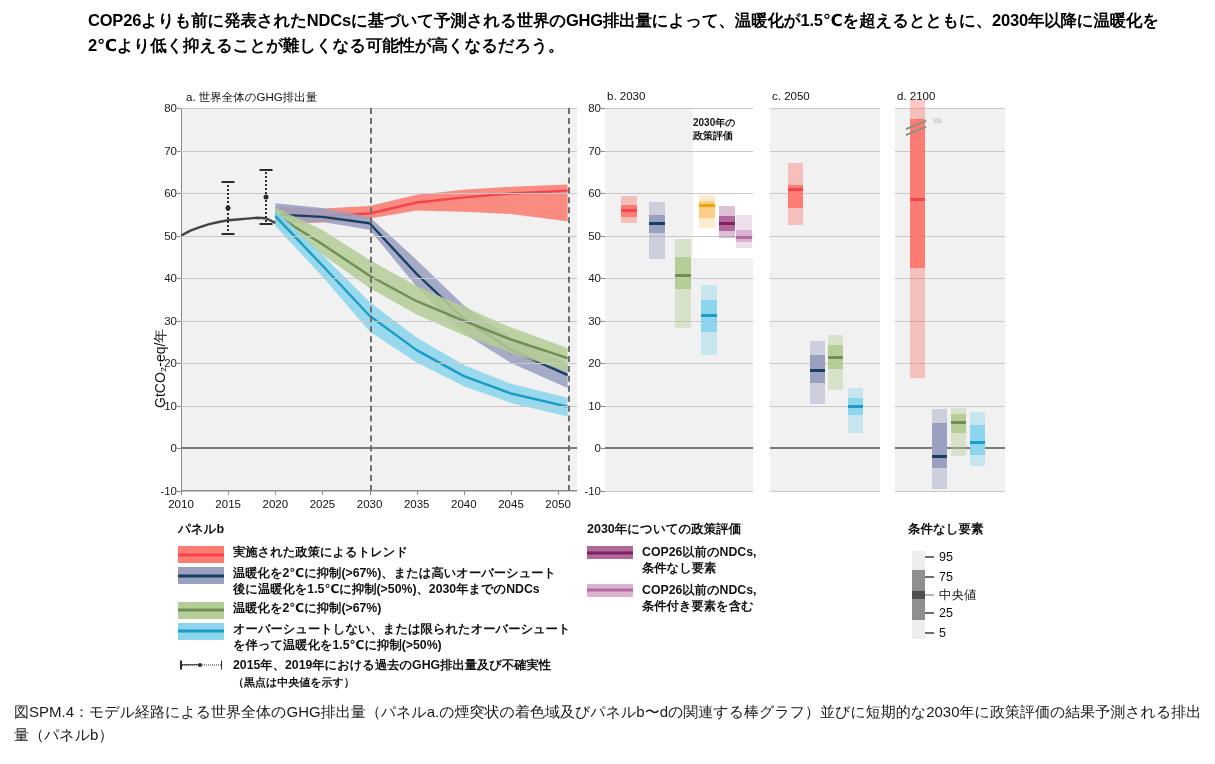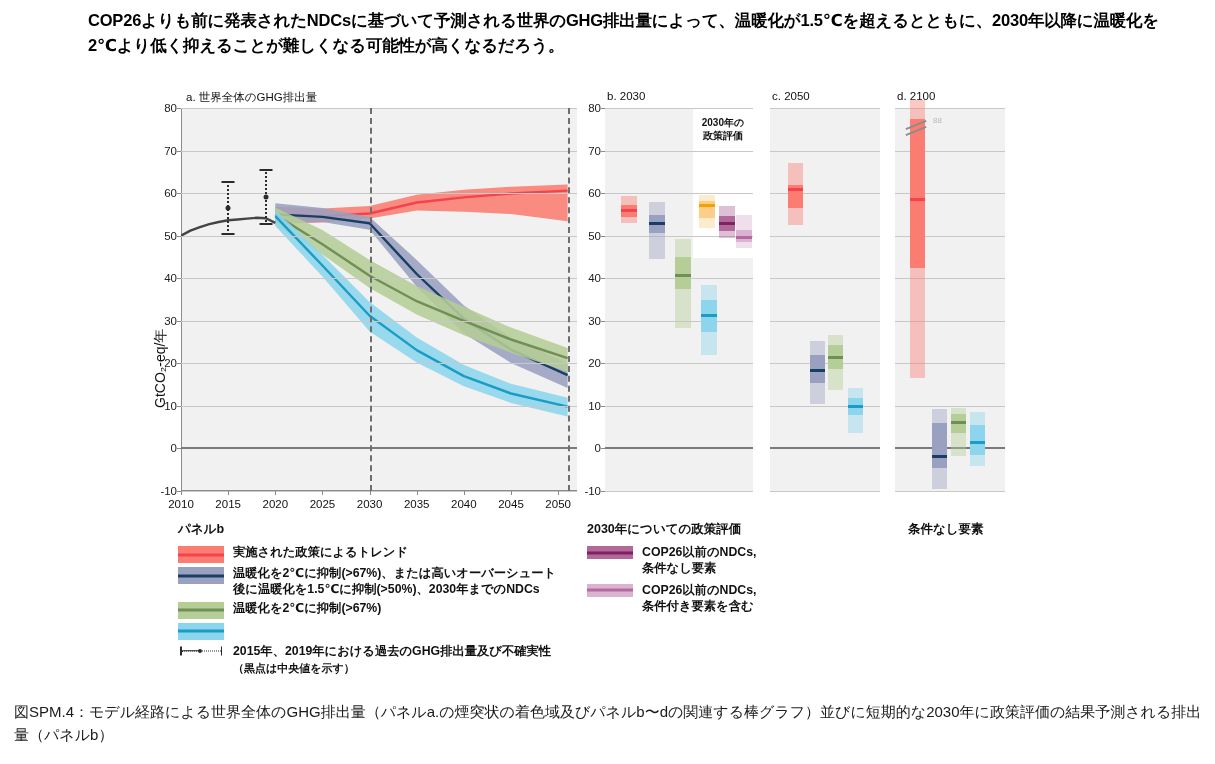--- a/index.html
+++ b/index.html
@@ -29,21 +29,21 @@
   .ebar .stem{position:absolute;left:50%;width:0;border-left:2px dotted #2b2b2b;transform:translateX(-50%);}
   .ebar .cap{position:absolute;left:50%;width:13px;height:2px;background:#2b2b2b;transform:translateX(-50%);}
   .ebar .dot{position:absolute;left:50%;width:5px;height:5px;border-radius:50%;background:#2b2b2b;transform:translate(-50%,-50%);}
 
   
   .barcol{position:absolute;}
   .seg{position:absolute;left:0;right:0;}
   .medline{position:absolute;left:0;right:0;height:3px;}
 
   .insetbox{position:absolute;background:#ffffff;}
-  .insetlabel{position:absolute;font-size:10px;font-weight:bold;line-height:1.25;text-align:center;color:#111;}
+  .insetlabel{position:absolute;font-size:10px;font-weight:bold;line-height:1.25;color:#111;}
 
   .axisbreak{position:absolute;}
   .axisbreak i{position:absolute;display:block;width:22px;height:2px;background:#8d8d8d;transform:rotate(-22deg);}
   .breaknote{position:absolute;font-size:8px;color:#b9b9b9;}
 
   
   .legend{position:absolute;}
   .legend-title{font-size:12.5px;font-weight:bold;color:#111;margin-bottom:7px;}
   .legend-row{display:flex;align-items:flex-start;margin-bottom:3px;}
   .swatch{flex:0 0 auto;width:46px;height:17px;margin-right:9px;position:relative;margin-top:1px;}
@@ -354,20 +354,21 @@
             <i class="lo" style="background:#b5cd96"></i>
             <i class="mid" style="background:#6f8f56"></i>
           </span>
           <span class="legend-label">温暖化を2℃に抑制(&gt;67%)</span>
         </div>
         <div class="legend-row">
           <span class="swatch">
             <i class="lo" style="background:#8cd5ec"></i>
             <i class="mid" style="background:#1b9cc4"></i>
           </span>
+          <span class="legend-label">オーバーシュートしない、または限られたオーバーシュート<br>を伴って温暖化を1.5℃に抑制(&gt;50%)</span>
         </div>
       </div>
     <div class="legend-row" style="margin-top:4px;">
       <span class="ebar-swatch">
         <i class="ln"></i>
           <i class="solid"></i>
         <i class="c" style="left:2px;"></i>
           <i class="c" style="right:2px;"></i>
         <i class="d"></i>
       </span>
@@ -391,17 +392,42 @@
             <i class="lo" style="background:#d9b3d0"></i>
             <i class="mid" style="background:#b46aa0"></i>
           </span>
           <span class="legend-label">COP26以前のNDCs,<br>条件付き要素を含む</span>
         </div>
       </div>
   </div>
 
   <div class="legend" style="left:908px;top:443px;width:160px;">
     <div class="legend-title">条件なし要素</div>
+    <div class="pct-wrap">
+      <div class="pct-bar" style="background:linear-gradient(to bottom,#ededed 0%,#ededed 22%,#8f8f8f 22%,#8f8f8f 46%,#4f4f4f 46%,#4f4f4f 54%,#8f8f8f 54%,#8f8f8f 78%,#ededed 78%,#ededed 100%);"></div>
+      <div id="pctRows">
+          <div class="pct-row" style="top: 12px;">
+            <span class="pct-tick"></span>
+            <span class="pct-text">95</span>
+          </div>
+          <div class="pct-row" style="top: 32px;">
+            <span class="pct-tick"></span>
+            <span class="pct-text">75</span>
+          </div>
+          <div class="pct-row" style="top: 50px;">
+            <span class="pct-tick"></span>
+            <span class="pct-text">中央値</span>
+          </div>
+          <div class="pct-row" style="top: 68px;">
+            <span class="pct-tick"></span>
+            <span class="pct-text">25</span>
+          </div>
+          <div class="pct-row" style="top: 88px;">
+            <span class="pct-tick"></span>
+            <span class="pct-text">5</span>
+          </div>
+        </div>
+    </div>
   </div>
 
 </div>
 
 <div class="caption">図SPM.4：モデル経路による世界全体のGHG排出量（パネルa.の煙突状の着色域及びパネルb〜dの関連する棒グラフ）並びに短期的な2030年に政策評価の結果予測される排出量（パネルb）</div>
 
 </body></html>

